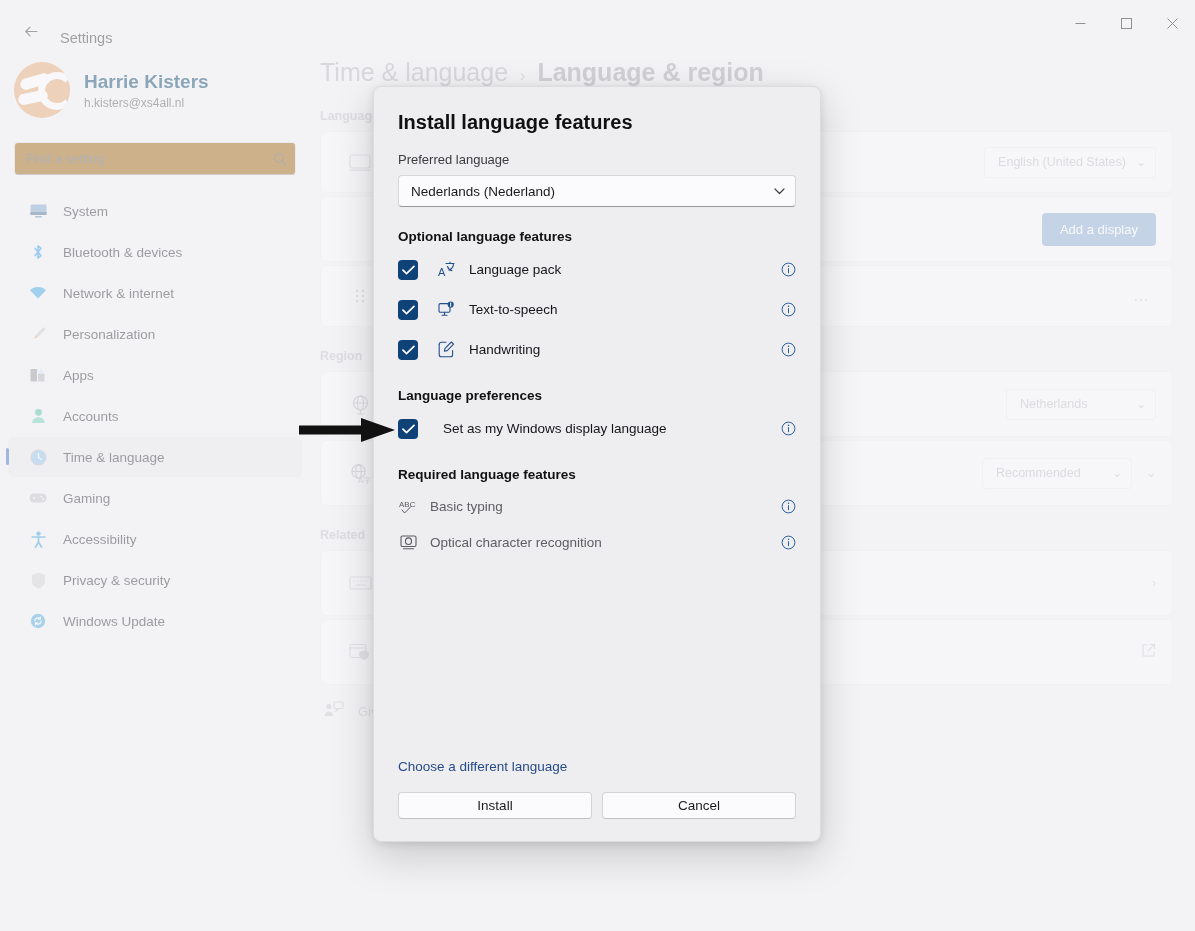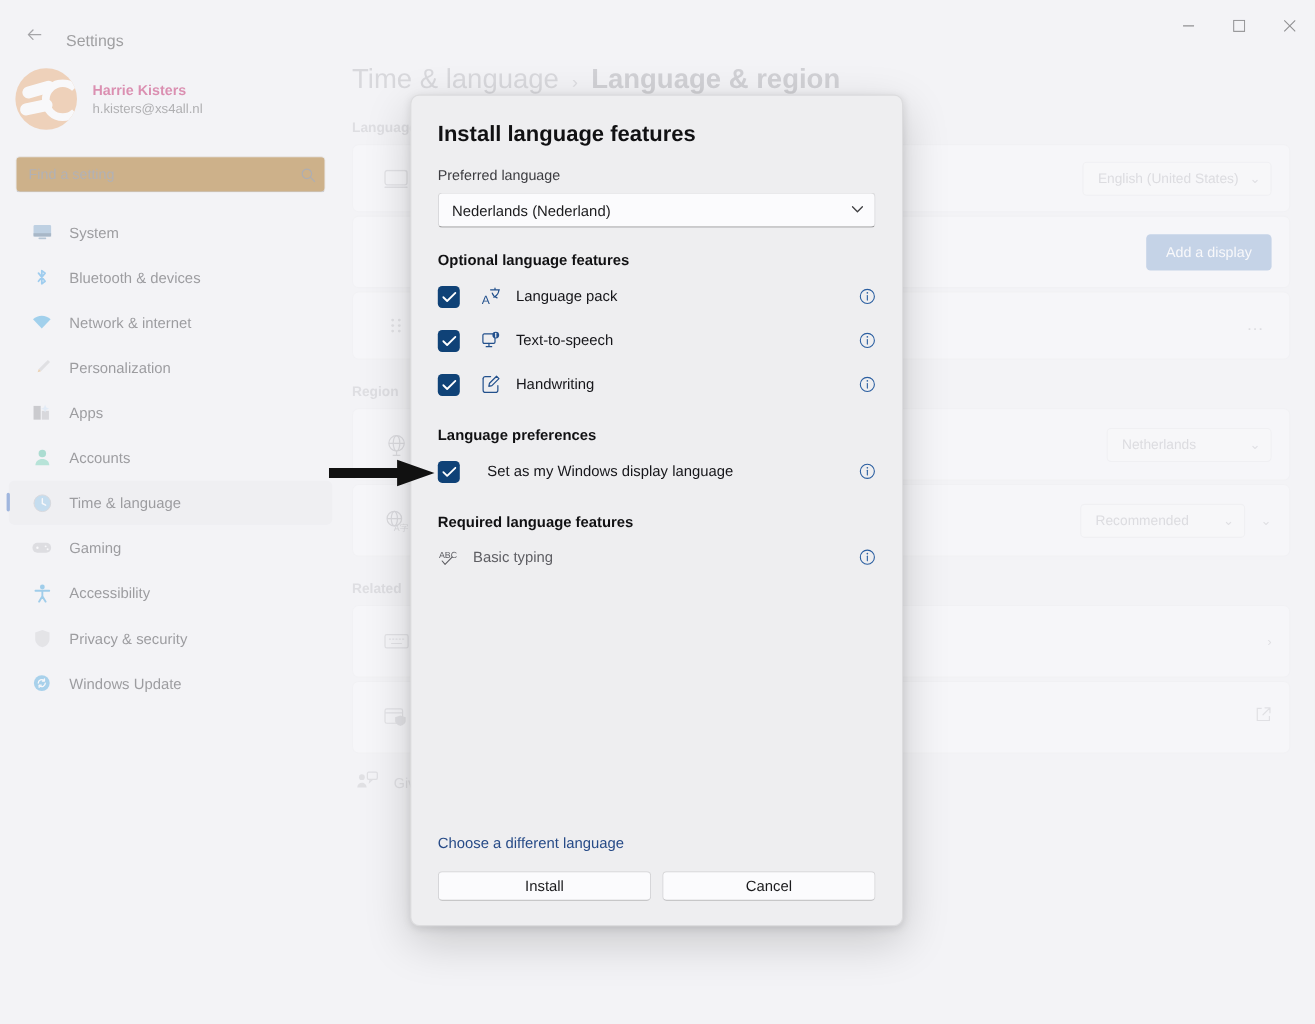--- a/index.html
+++ b/index.html
@@ -68,21 +68,21 @@
     left: 24px; top: 10px; width: 24px; height: 24px;
     border: 7px solid #ffffff; border-radius: 50%;
     border-right-color: transparent;
   }
   .avatar .swirl {
     position: absolute; left: 4px; top: 30px;
     width: 30px; height: 11px; background: #ffffff;
     border-radius: 6px; transform: rotate(-12deg);
   }
   .profile-text { margin-left: 14px; line-height: 1.35; }
-  .profile-name { font-size: 13px; color: #be185d; font-weight: 600; }
+  .profile-name { font-size: 19px; color: #0c4a6e; font-weight: 600; }
   .profile-mail { font-size: 12px; color: #5d5d5d; }
 
   .searchbox {
     margin: 14px 14px 0 14px;
     height: 33px;
     background: #a16207;
     border: 1px solid #dededf;
     border-bottom: 1px solid #a0a0a4;
     border-radius: 4px;
     display: flex; align-items: center;
@@ -674,20 +674,37 @@
         <span class="req-label">Basic typing</span>
         <span class="info">
           <svg width="15" height="15" viewBox="0 0 15 15" fill="none" stroke="#2a5ea0" stroke-width="1">
               <circle cx="7.5" cy="7.5" r="6.4"></circle>
               <path d="M7.5 6.6v4.2" stroke-linecap="round"></path>
               <circle cx="7.5" cy="4.3" r="0.75" fill="#2a5ea0" stroke="none"></circle>
             </svg>
         </span>
       </div>
 
+      <div class="req-row">
+        <span class="req-ico">
+          <svg width="17" height="15" viewBox="0 0 17 15" fill="none" stroke="#5c5c61" stroke-width="1.1">
+            <rect x="1" y="1" width="15" height="10.5" rx="1.4"></rect>
+              <ellipse cx="8.5" cy="6.2" rx="3" ry="3.3"></ellipse>
+            <path d="M3.5 13.8h10" stroke-linecap="round"></path>
+          </svg>
+        </span>
+        <span class="req-label">Optical character recognition</span>
+        <span class="info">
+          <svg width="15" height="15" viewBox="0 0 15 15" fill="none" stroke="#2a5ea0" stroke-width="1">
+              <circle cx="7.5" cy="7.5" r="6.4"></circle>
+              <path d="M7.5 6.6v4.2" stroke-linecap="round"></path>
+              <circle cx="7.5" cy="4.3" r="0.75" fill="#2a5ea0" stroke="none"></circle>
+            </svg>
+        </span>
+      </div>
     </div>
 
     <div class="dlg-foot">
       <a class="dlg-link">Choose a different language</a>
       <div class="dlg-actions">
         <button class="btn">Install</button>
         <button class="btn">Cancel</button>
       </div>
     </div>
   </div>

